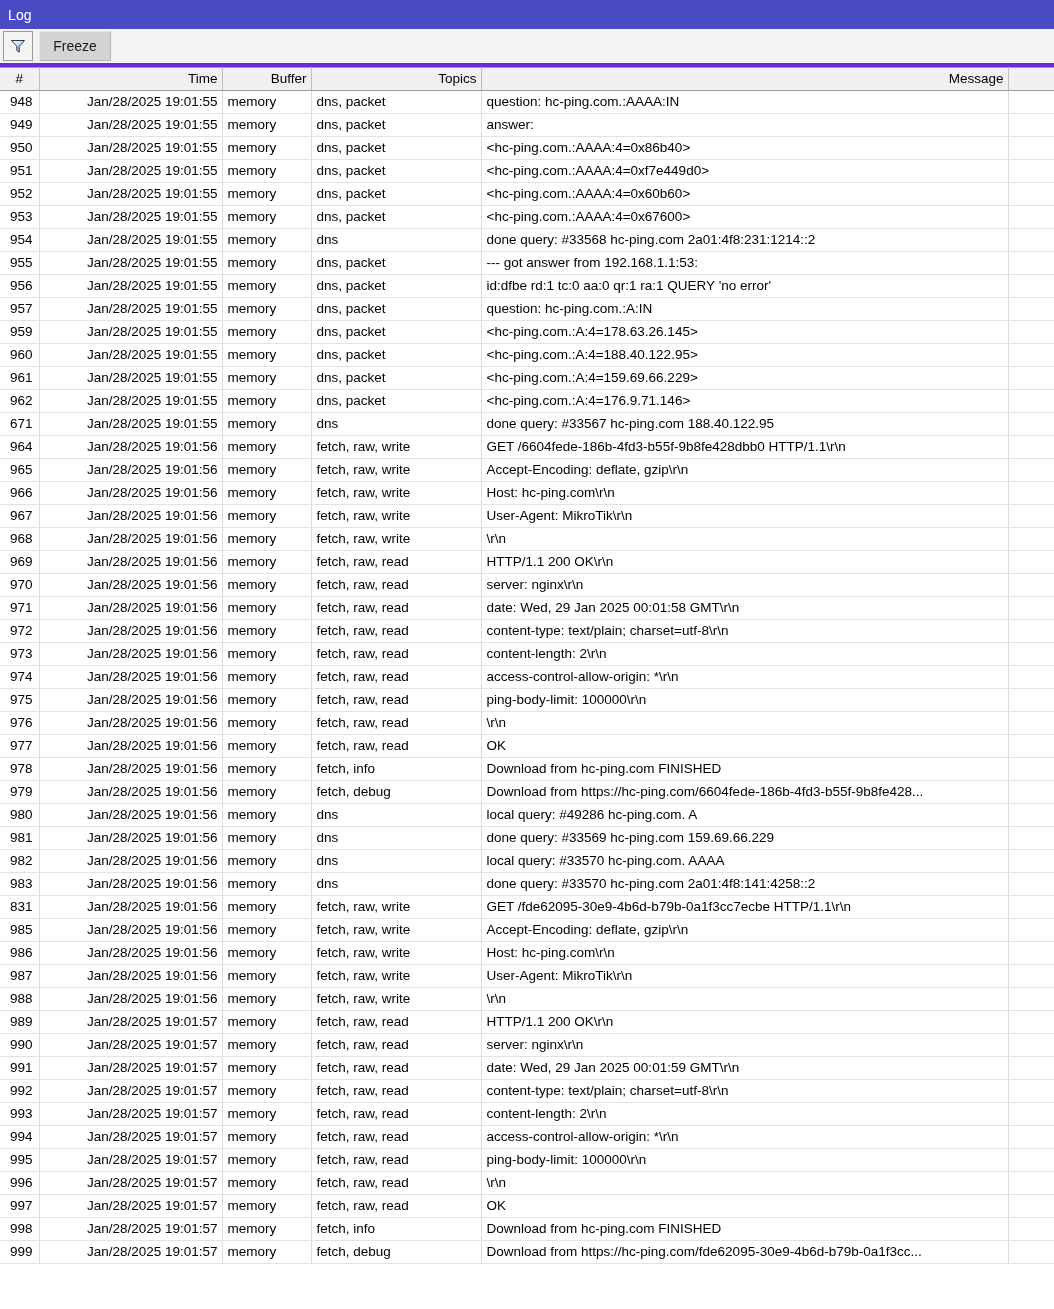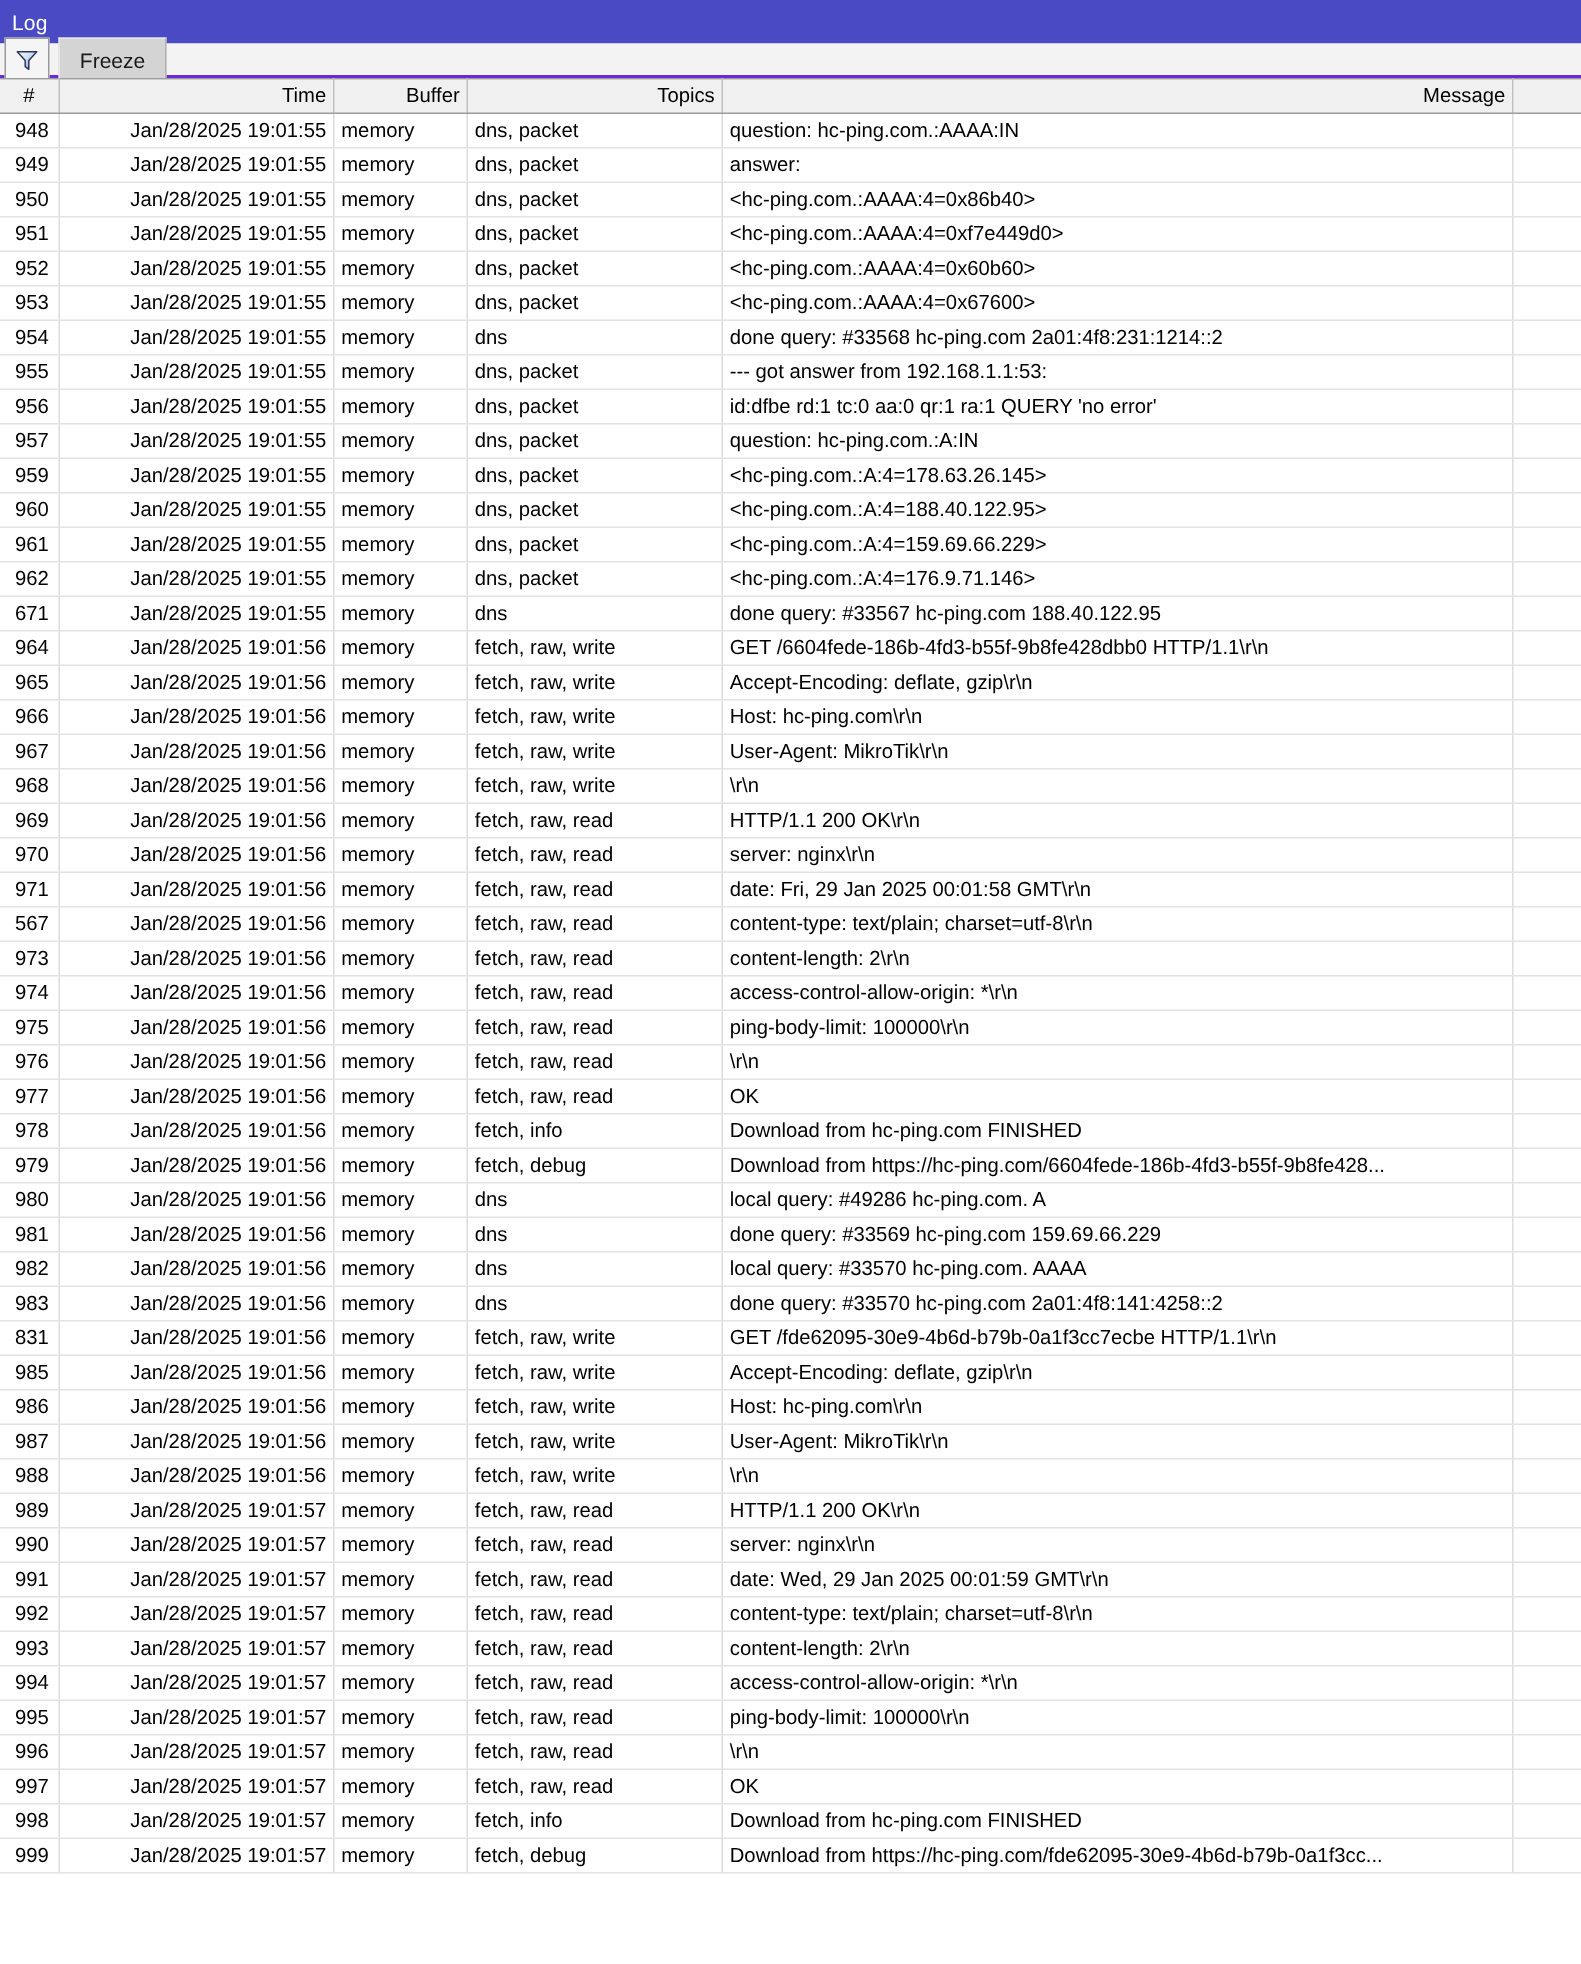--- a/index.html
+++ b/index.html
@@ -34,23 +34,23 @@
     font-size: 14px;
     flex: 0 0 auto;
     box-sizing: border-box;
   }
   .titlebar .title-text {
     letter-spacing: 0.1px;
   }
 
   
   .toolbar {
-    height: 23px;
+    height: 38px;
     background: #f3f3f3;
-    border-bottom: 2px solid #6d28d9;
+    border-bottom: 4px solid #6d28d9;
     display: flex;
     align-items: center;
     padding-left: 3px;
     flex: 0 0 auto;
     box-sizing: border-box;
     gap: 6px;
   }
   .filter-btn {
     width: 30px;
     height: 30px;
@@ -364,25 +364,25 @@
             <td class="t-buf">memory</td>
             <td class="t-top">fetch, raw, read</td>
             <td class="t-msg">server: nginx\r\n</td>
             <td class="t-tail"></td>
           </tr>
           <tr>
             <td class="t-num">971</td>
             <td class="t-time">Jan/28/2025 19:01:56</td>
             <td class="t-buf">memory</td>
             <td class="t-top">fetch, raw, read</td>
-            <td class="t-msg">date: Fri, 29 Jan 2025 00:01:58 GMT\r\n</td>
-            <td class="t-tail"></td>
-          </tr>
-          <tr>
-            <td class="t-num">567</td>
+            <td class="t-msg">date: Wed, 29 Jan 2025 00:01:58 GMT\r\n</td>
+            <td class="t-tail"></td>
+          </tr>
+          <tr>
+            <td class="t-num">972</td>
             <td class="t-time">Jan/28/2025 19:01:56</td>
             <td class="t-buf">memory</td>
             <td class="t-top">fetch, raw, read</td>
             <td class="t-msg">content-type: text/plain; charset=utf-8\r\n</td>
             <td class="t-tail"></td>
           </tr>
           <tr>
             <td class="t-num">973</td>
             <td class="t-time">Jan/28/2025 19:01:56</td>
             <td class="t-buf">memory</td>

